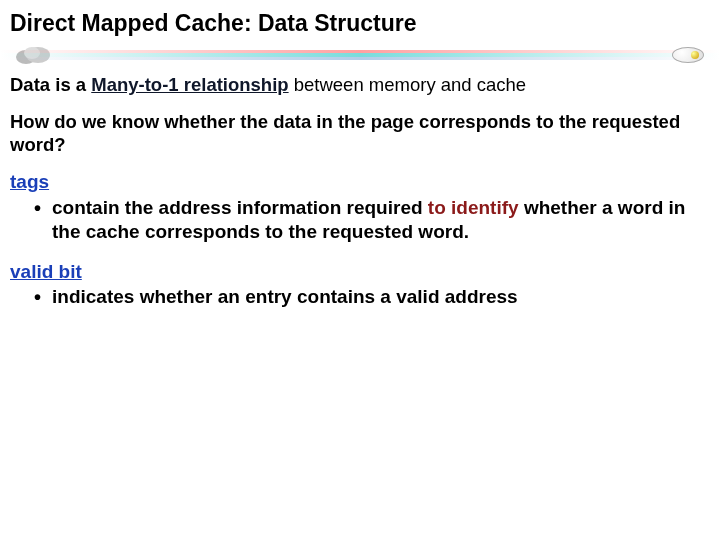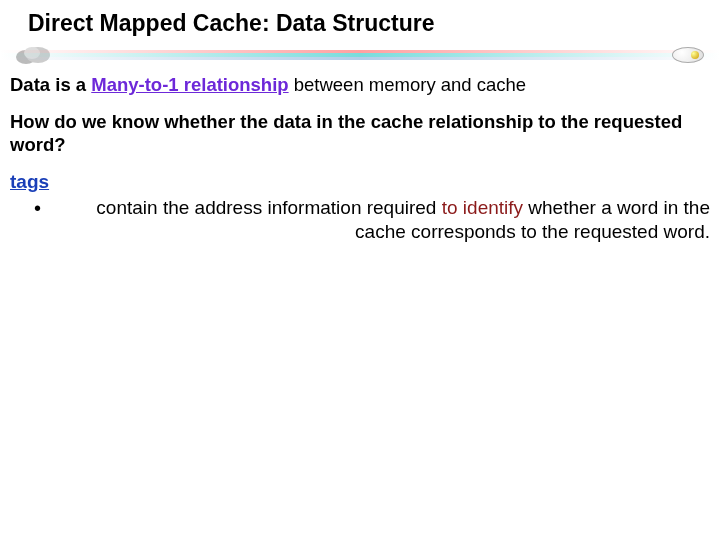--- a/index.html
+++ b/index.html
@@ -8,21 +8,21 @@
     height: 540px;
     background: #ffffff;
     font-family: Arial, Helvetica, sans-serif;
     position: relative;
     overflow: hidden;
   }
   .title {
     font-size: 23px;
     font-weight: bold;
     color: #000;
-    padding: 10px 10px 4px 28px;
+    padding: 10px 10px 4px 10px;
   }
   .divider-wrap {
     position: relative;
     height: 26px;
     margin-bottom: 6px;
   }
   .div-bar {
     position: absolute;
     left: 0; right: 0;
     height: 3px;
@@ -58,37 +58,36 @@
   .cloud svg { width: 44px; height: 22px; }
   .content {
     padding: 0 10px 0 10px;
     color: #000;
     font-size: 18.5px;
     line-height: 1.25;
   }
   .para { margin-bottom: 14px; font-weight: bold; }
   .para .normal { font-weight: normal; }
   .udl { text-decoration: underline; }
-  .blue { color: #6d28d9; }
+  .blue { color: #0f172a; }
   .dkred { color: #8b1a1a; }
   .tags-head, .valid-head {
     color: #1a3fb8;
     text-decoration: underline;
     font-weight: bold;
     font-size: 19px;
   }
   .bullets { margin: 0 0 16px 0; }
   .bullet {
     position: relative;
     padding-left: 42px;
     font-size: 19px;
-    font-weight: normal;
+    font-weight: bold;
     margin-top: 2px;
     line-height: 1.25;
-    text-align: right;
   }
   .bullet::before {
     content: "•";
     position: absolute;
     left: 24px;
     top: 0;
     font-size: 20px;
   }
   .bullet + .bullet { margin-top: 18px; }
 </style>
@@ -110,23 +109,27 @@
   <div class="div-bar b3"></div>
   <div class="orb"></div>
 </div>
 
 <div class="content">
 
   <div class="para">
     <span>Data is a </span><span class="udl blue">Many-to-1 relationship</span><span class="normal" style="font-weight:normal"> between memory and cache</span>
   </div>
 
-  <div class="para">How do we know whether the data in the cache relationship to the requested word?</div>
+  <div class="para">How do we know whether the data in the page corresponds to the requested word?</div>
 
   <div class="bullets">
     <div class="tags-head">tags</div>
     <div class="bullet">
       <span>contain the address information required </span><span class="dkred">to identify</span><span> whether a word in  the cache corresponds to the requested word.</span>
     </div>
   </div>
 
+  <div class="bullets valid-block">
+    <div class="valid-head">valid bit</div>
+    <div class="bullet">indicates whether an entry contains a valid address</div>
+  </div>
 
 </div>
 
 </body></html>

